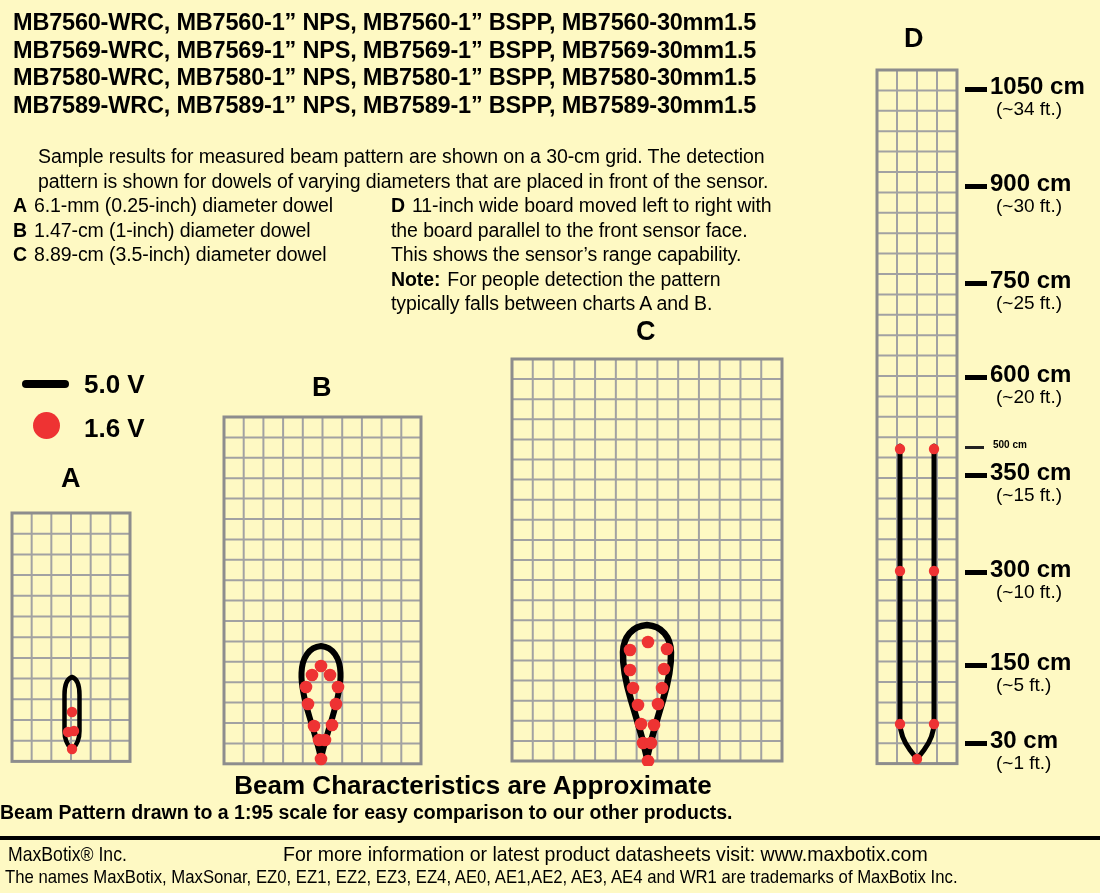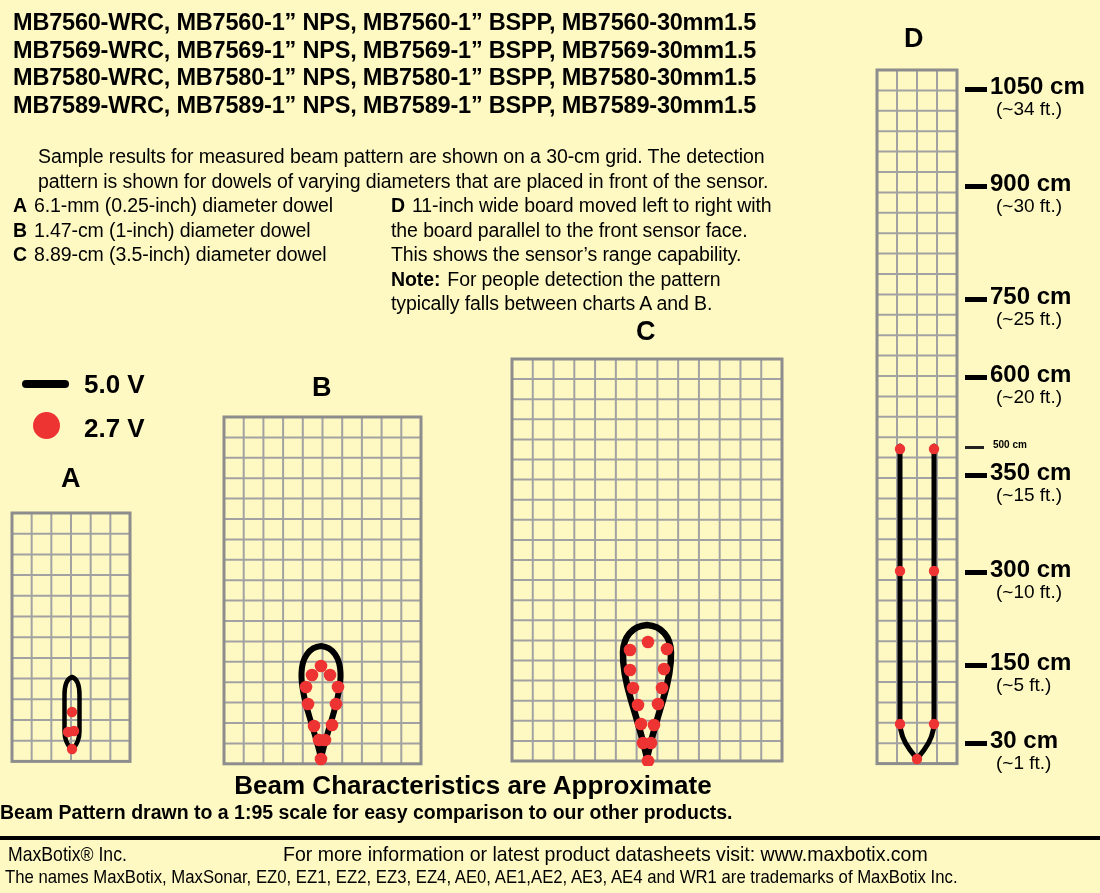--- a/index.html
+++ b/index.html
@@ -51,21 +51,21 @@
     <div class="desc-line nw"><span class="key">D</span><span>11-inch wide board moved left to right with</span></div>
     <div class="desc-line nw">the board parallel to the front sensor face.</div>
     <div class="desc-line nw">This shows the sensor’s range capability.</div>
     <div class="desc-line nw"><span class="key">Note:</span><span>For people detection the pattern</span></div>
     <div class="desc-line nw">typically falls between charts A and B.</div>
   </div>
 
   <div class="abs" style="left:22px;top:380px;width:47px;height:8px;background:#000;border-radius:4px;"></div>
   <div class="abs legend-label nw" style="left:84px;top:369px;">5.0 V</div>
   <div class="abs" style="left:33px;top:412px;width:27px;height:27px;border-radius:50%;background:#ee3333;"></div>
-  <div class="abs legend-label nw" style="left:84px;top:413px;">2.7 V</div>
+  <div class="abs legend-label nw" style="left:84px;top:413px;">1.6 V</div>
 
   <div class="abs chart-letter" style="left:61px;top:463px;">A</div>
   <div class="abs chart-letter" style="left:312px;top:372px;">B</div>
   <div class="abs chart-letter" style="left:636px;top:316px;">C</div>
   <div class="abs chart-letter" style="left:904px;top:23px;">D</div>
 
   <div class="chart-host" style="left: 7px; top: 508px;"><svg width="128.02" height="258.4" viewBox="-5 -5 128.02 258.4">
         <g stroke="#a2a2a2" stroke-width="2">
           <line x1="19.67" y1="0" x2="19.67" y2="248.39999999999998"></line>
           <line x1="39.34" y1="0" x2="39.34" y2="248.39999999999998"></line>
@@ -246,21 +246,21 @@
   <div class="scale-row" style="top:72px;">
       <span class="scale-tick"></span>
       <span class="scale-cm">1050 cm</span>
       <span class="scale-ft">(~34 ft.)</span>
     </div>
   <div class="scale-row" style="top:169px;">
       <span class="scale-tick"></span>
       <span class="scale-cm">900 cm</span>
       <span class="scale-ft">(~30 ft.)</span>
     </div>
-  <div class="scale-row" style="top:282px;">
+  <div class="scale-row" style="top:266px;">
       <span class="scale-tick"></span>
       <span class="scale-cm">750 cm</span>
       <span class="scale-ft">(~25 ft.)</span>
     </div>
   <div class="scale-row" style="top:360px;">
       <span class="scale-tick"></span>
       <span class="scale-cm">600 cm</span>
       <span class="scale-ft">(~20 ft.)</span>
     </div>
   <div class="scale-row" style="top:439px;height:20px;">

